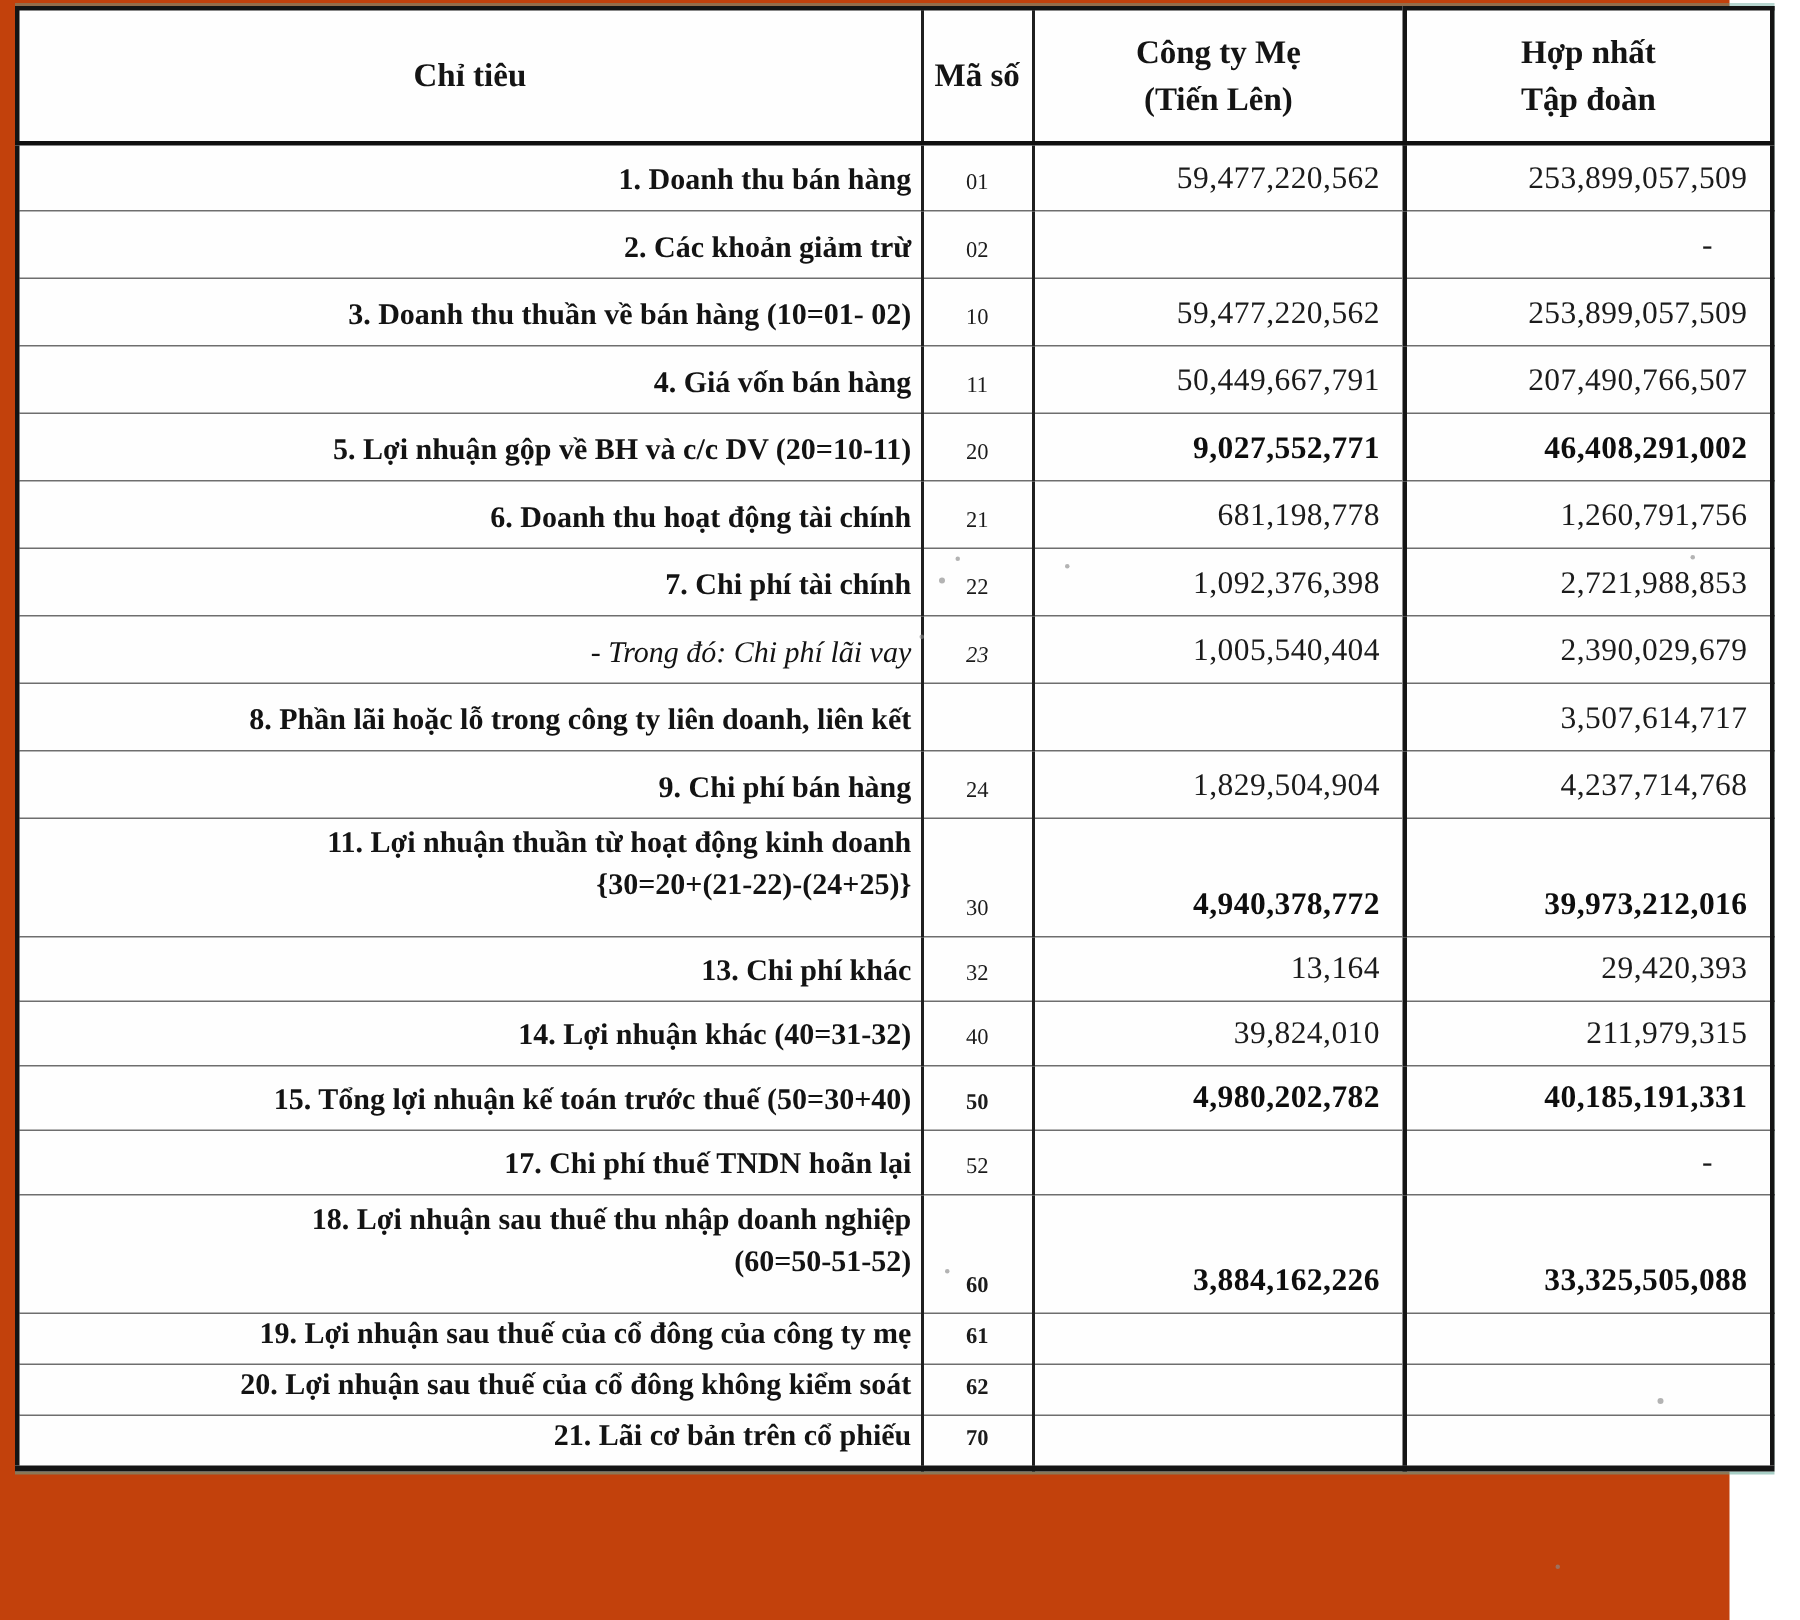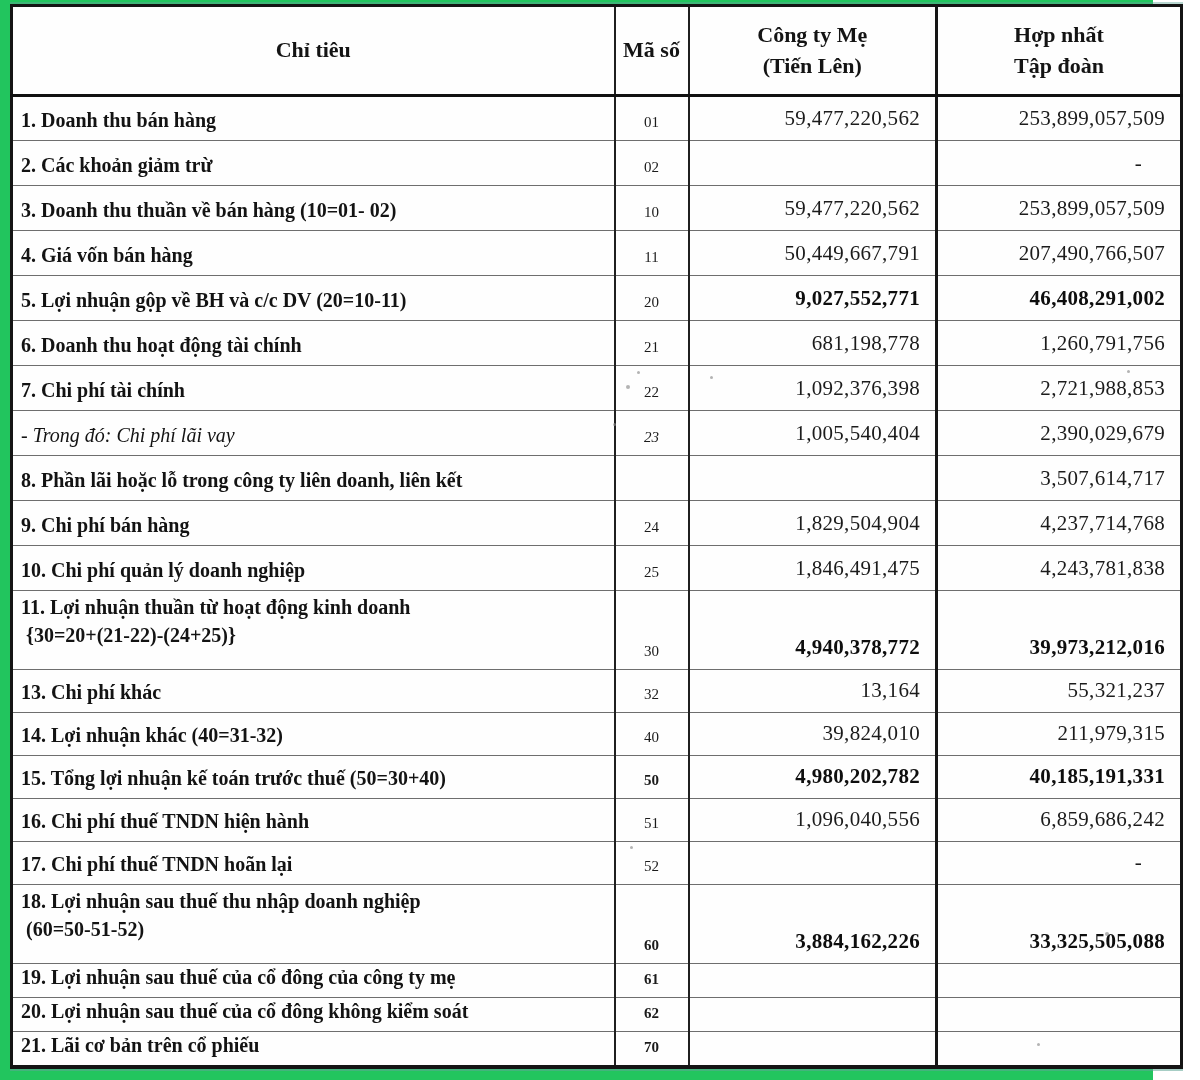--- a/index.html
+++ b/index.html
@@ -9,21 +9,21 @@
     width: 1200px;
     height: 1080px;
     overflow: hidden;
     font-family: "Liberation Serif", "DejaVu Serif", serif;
     color: #1b1b1b;
   }
   .page {
     position: relative;
     width: 1153px;
     height: 1080px;
-    background: #22c55e;
+    background: #c2410c;
   }
   table.fin {
     position: absolute;
     left: 10px;
     top: 4px;
     width: 1173px;
     table-layout: fixed;
     border-collapse: collapse;
     border: 3px solid #141414;
     border-bottom-width: 4px;
@@ -50,21 +50,21 @@
     border-top: 1px solid #6e6e6e;
     vertical-align: bottom;
     font-size: 20px;
     background: transparent;
   }
   
   .c-label { border-right: 2px solid #1f1f1f; }
   .c-code  { border-right: 2px solid #1f1f1f; }
   .c-nump  { border-right: 3px solid #151515; }
   td.c-label {
-    text-align: left;
+    text-align: right;
     font-weight: bold;
     padding: 2px 6px 8px 8px;
     color: #131313;
   }
   td.c-label.pre { white-space: pre-wrap; line-height: 1.4; padding-bottom: 20px; }
   td.c-code {
     text-align: center;
     padding-bottom: 9px;
     font-size: 15px;
   }
@@ -165,56 +165,44 @@
         <td class="c-code"></td>
         <td class="c-nump"></td>
         <td class="c-numg">3,507,614,717</td>
       </tr>
       <tr>
         <td class="c-label">9. Chi phí bán hàng</td>
         <td class="c-code">24</td>
         <td class="c-nump">1,829,504,904</td>
         <td class="c-numg">4,237,714,768</td>
       </tr>
-      <tr>
-        <td class="c-label">10. Chi phí quản lý doanh nghiệp</td>
-        <td class="c-code">25</td>
-        <td class="c-nump">1,846,491,475</td>
-        <td class="c-numg">4,243,781,838</td>
-      </tr>
       <tr class="dbl bv">
         <td class="c-label pre">11. Lợi nhuận thuần từ hoạt động kinh doanh
  {30=20+(21-22)-(24+25)}</td>
         <td class="c-code">30</td>
         <td class="c-nump">4,940,378,772</td>
         <td class="c-numg">39,973,212,016</td>
       </tr>
       <tr class="mid">
         <td class="c-label">13. Chi phí khác</td>
         <td class="c-code">32</td>
         <td class="c-nump">13,164</td>
-        <td class="c-numg">55,321,237</td>
+        <td class="c-numg">29,420,393</td>
       </tr>
       <tr class="mid">
         <td class="c-label">14. Lợi nhuận khác (40=31-32)</td>
         <td class="c-code">40</td>
         <td class="c-nump">39,824,010</td>
         <td class="c-numg">211,979,315</td>
       </tr>
       <tr class="mid bv bc">
         <td class="c-label">15. Tổng lợi nhuận kế toán trước thuế (50=30+40)</td>
         <td class="c-code">50</td>
         <td class="c-nump">4,980,202,782</td>
         <td class="c-numg">40,185,191,331</td>
-      </tr>
-      <tr class="mid">
-        <td class="c-label">16. Chi phí thuế TNDN hiện hành</td>
-        <td class="c-code">51</td>
-        <td class="c-nump">1,096,040,556</td>
-        <td class="c-numg">6,859,686,242</td>
       </tr>
       <tr class="mid">
         <td class="c-label">17. Chi phí thuế TNDN hoãn lại</td>
         <td class="c-code">52</td>
         <td class="c-nump"></td>
         <td class="c-numg dash">-</td>
       </tr>
       <tr class="dbl2 bv bc">
         <td class="c-label pre">18. Lợi nhuận sau thuế thu nhập doanh nghiệp
  (60=50-51-52)</td>

